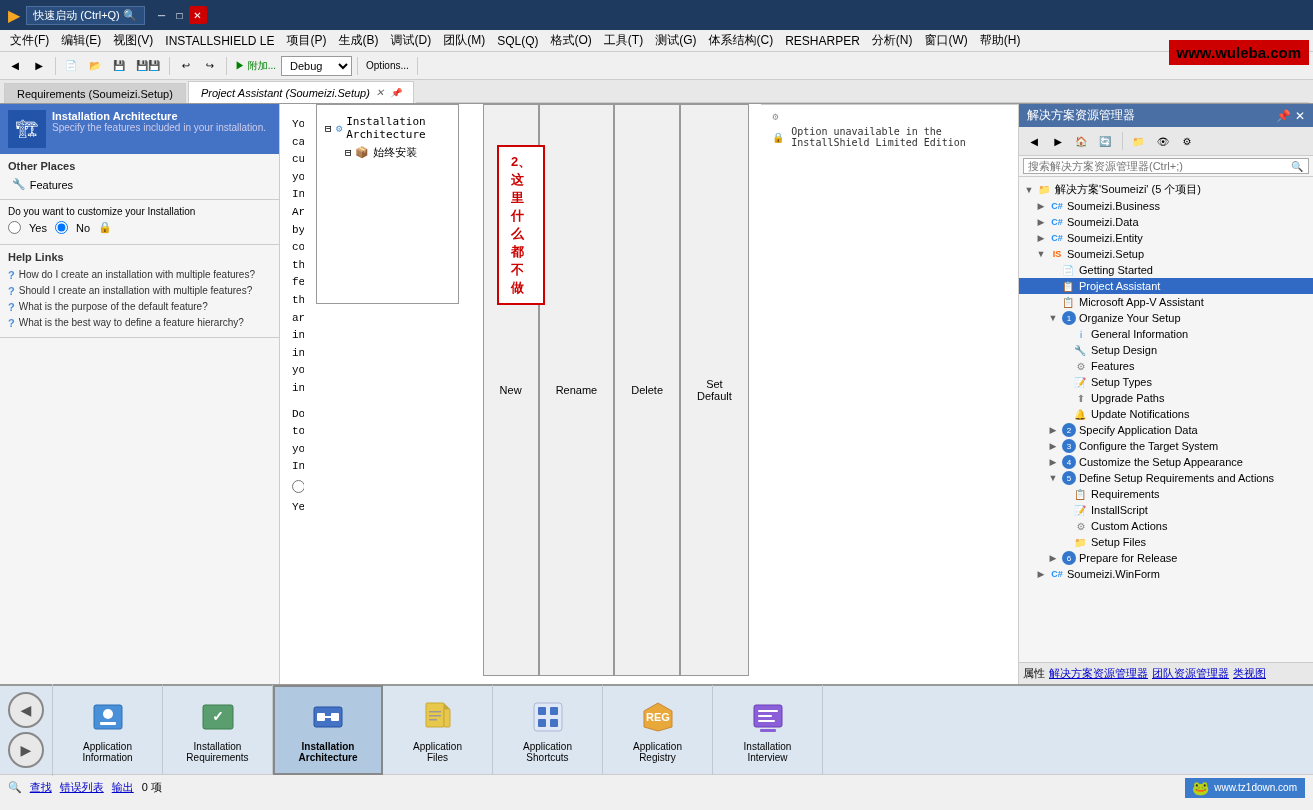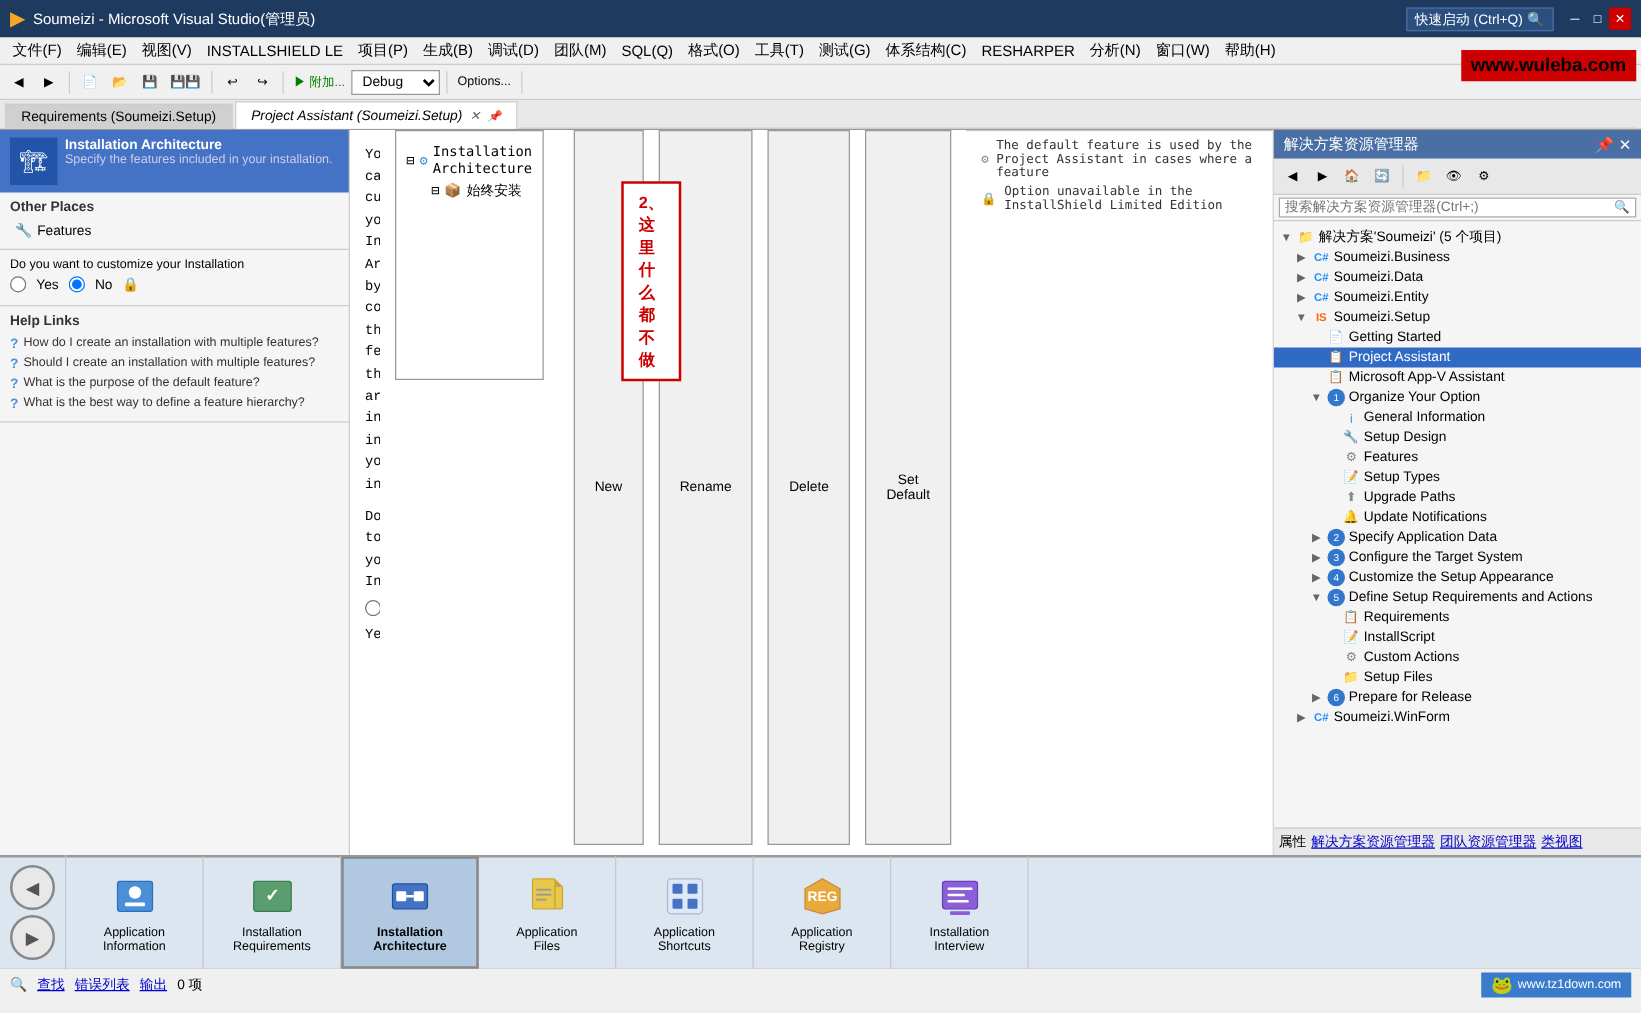--- a/index.html
+++ b/index.html
@@ -37,21 +37,21 @@
     #center { flex: 1; background: white; display: flex; flex-direction: row; overflow: hidden; }
     #content-area { flex: 1; padding: 12px; overflow-y: auto; font-size: 11px; line-height: 1.6; font-family: 'Courier New', monospace; }
     #content-area p { margin-bottom: 8px; }
 
     
     #tree-area { margin: 12px; border: 1px solid #999; background: white; padding: 8px; min-height: 200px; position: relative; }
     .tree-node { display: flex; align-items: center; gap: 4px; padding: 2px 0; font-size: 11px; font-family: monospace; }
     .tree-child { margin-left: 20px; }
 
     
-    #btn-row { display: flex; gap: 12px; padding: 0 12px 8px; justify-content: flex-start; }
+    #btn-row { display: flex; gap: 0; padding: 0 12px 8px; justify-content: flex-start; }
     .action-btn { padding: 3px 16px; font-size: 11px; border: 1px solid #999; background: #f0f0f0; cursor: pointer; }
 
     
     #info-bar { padding: 6px 12px; font-size: 10px; font-family: monospace; border-top: 1px solid #ccc; color: #333; }
     .lock-icon { display: inline-block; color: #888; }
 
     
     #right-panel { width: 295px; background: #f5f5f5; border-left: 1px solid #ccc; display: flex; flex-direction: column; }
     #right-header { background: #4a6fa5; color: white; font-size: 12px; padding: 3px 8px; display: flex; align-items: center; justify-content: space-between; }
     #right-toolbar { display: flex; gap: 2px; padding: 3px 4px; background: #e8e8e8; border-bottom: 1px solid #ccc; align-items: center; }
@@ -80,21 +80,20 @@
     .status-link { color: #0000cc; cursor: pointer; text-decoration: underline; }
 
     
     #watermark { position: absolute; top: 40px; right: 4px; background: #cc0000; color: #000000; font-size: 15px; font-weight: bold; padding: 4px 8px; z-index: 100; }
   </style>
 </head>
 <body>
 
 <div id="titlebar">
   <span style="color:#f5a623; font-size:16px; margin-right:6px;">▶</span>
-  <span style="flex:1; font-size:12px;">Soumeizi - Microsoft Visual Studio(管理员)</span>
   <div style="display:flex;align-items:center;gap:4px;margin-right:8px;font-size:11px;border:1px solid #4a6f9f;padding:1px 6px;background:#2a4f7f;cursor:pointer;">
     <span>快速启动 (Ctrl+Q)</span>
     <span>🔍</span>
   </div>
   <span style="width:18px;height:18px;display:inline-flex;align-items:center;justify-content:center;cursor:pointer;font-size:10px;">─</span>
   <span style="width:18px;height:18px;display:inline-flex;align-items:center;justify-content:center;cursor:pointer;font-size:10px;">□</span>
   <span style="width:18px;height:18px;display:inline-flex;align-items:center;justify-content:center;cursor:pointer;font-size:10px;background:#c00;border-radius:2px;">✕</span>
 </div>
 
 <div id="watermark">www.wuleba.com</div>
@@ -239,21 +238,20 @@
     <div id="btn-row">
       <button class="action-btn">New</button>
       <button class="action-btn">Rename</button>
       <button class="action-btn">Delete</button>
       <button class="action-btn">Set Default</button>
     </div>
 
     <div id="info-bar">
       <div style="display:flex;align-items:center;gap:6px;">
         <span style="color:#888;">⚙</span>
-        <span>The default feature is used by the Project Assistant in cases where a feature</span>
       </div>
       <div style="display:flex;align-items:center;gap:6px;margin-top:4px;">
         <span class="lock-icon">🔒</span>
         <span>Option unavailable in the InstallShield Limited Edition</span>
       </div>
     </div>
 
   </div>
 
   <div id="right-panel">
@@ -331,21 +329,21 @@
 
       <div class="s-node indent2">
         <span class="s-expand"> </span>
         <span class="s-icon">📋</span>
         <span>Microsoft App-V Assistant</span>
       </div>
 
       <div class="s-node indent2">
         <span class="s-expand">▼</span>
         <span class="s-icon" style="background:#3377cc;color:white;border-radius:50%;width:14px;height:14px;font-size:8px;display:inline-flex;align-items:center;justify-content:center;">1</span>
-        <span>Organize Your Option</span>
+        <span>Organize Your Setup</span>
       </div>
 
       <div class="s-node indent3">
         <span class="s-expand"> </span>
         <span class="s-icon" style="color:#4a90d9;">ℹ</span>
         <span>General Information</span>
       </div>
 
       <div class="s-node indent3">
         <span class="s-expand"> </span>

